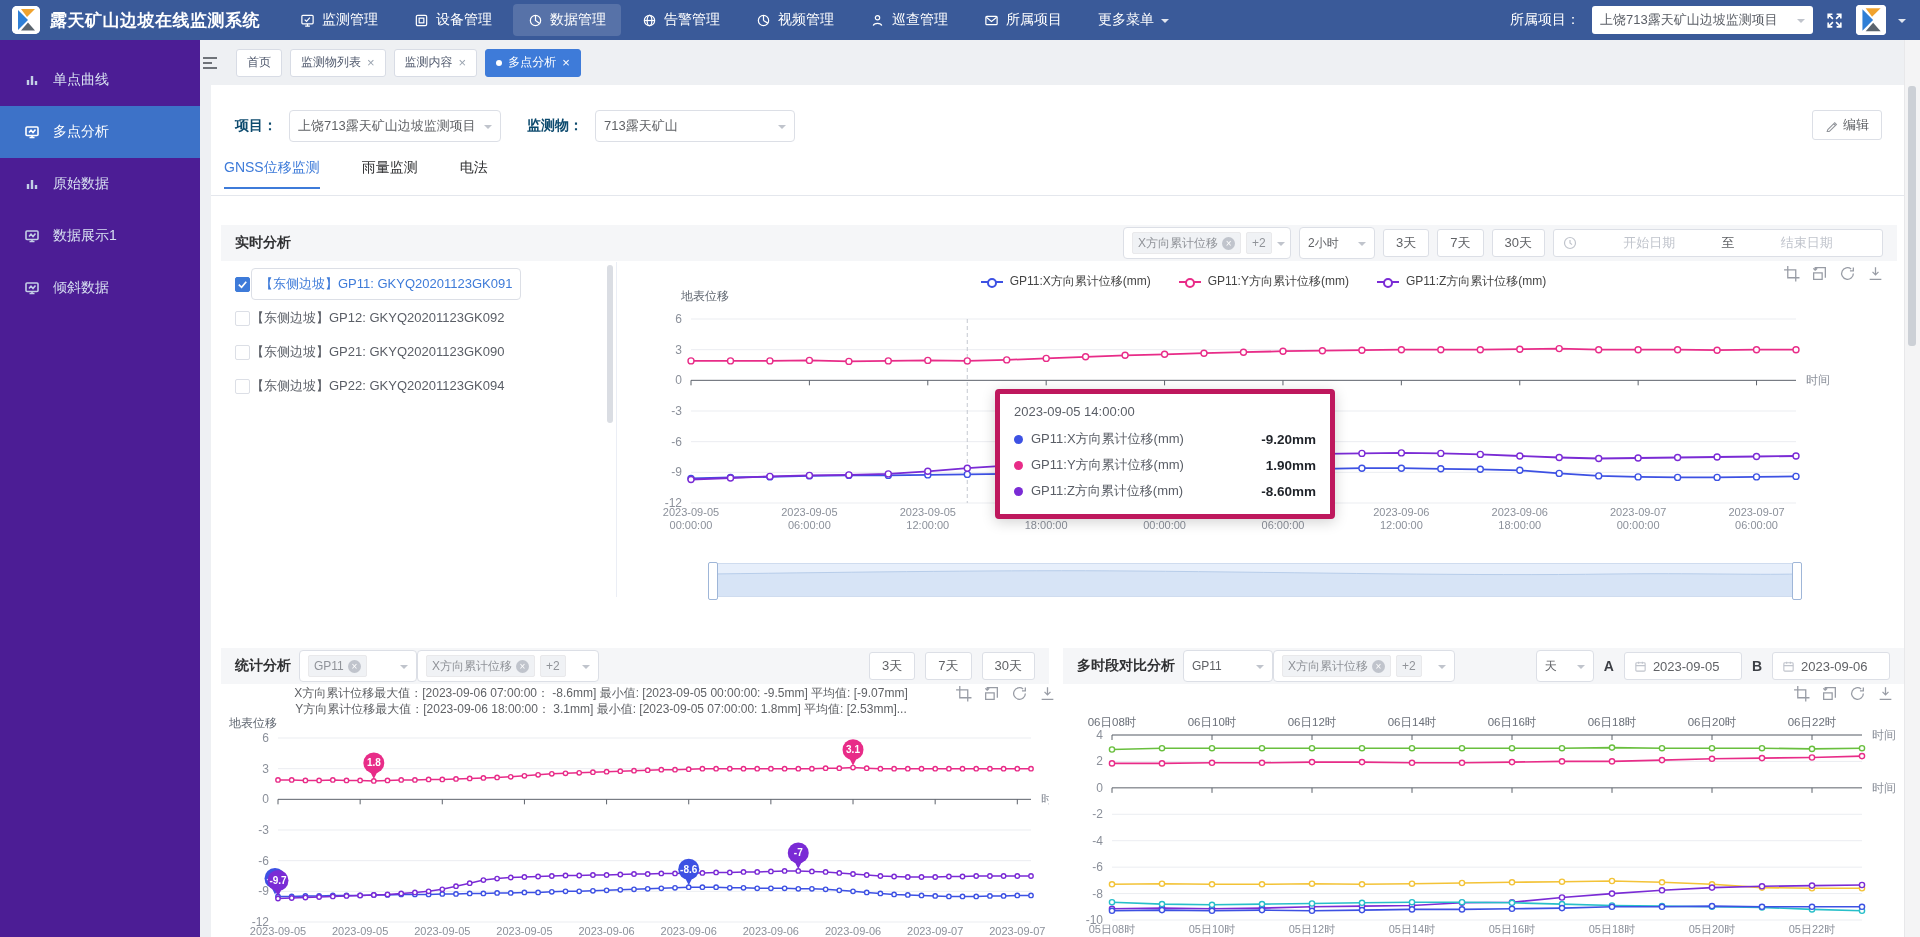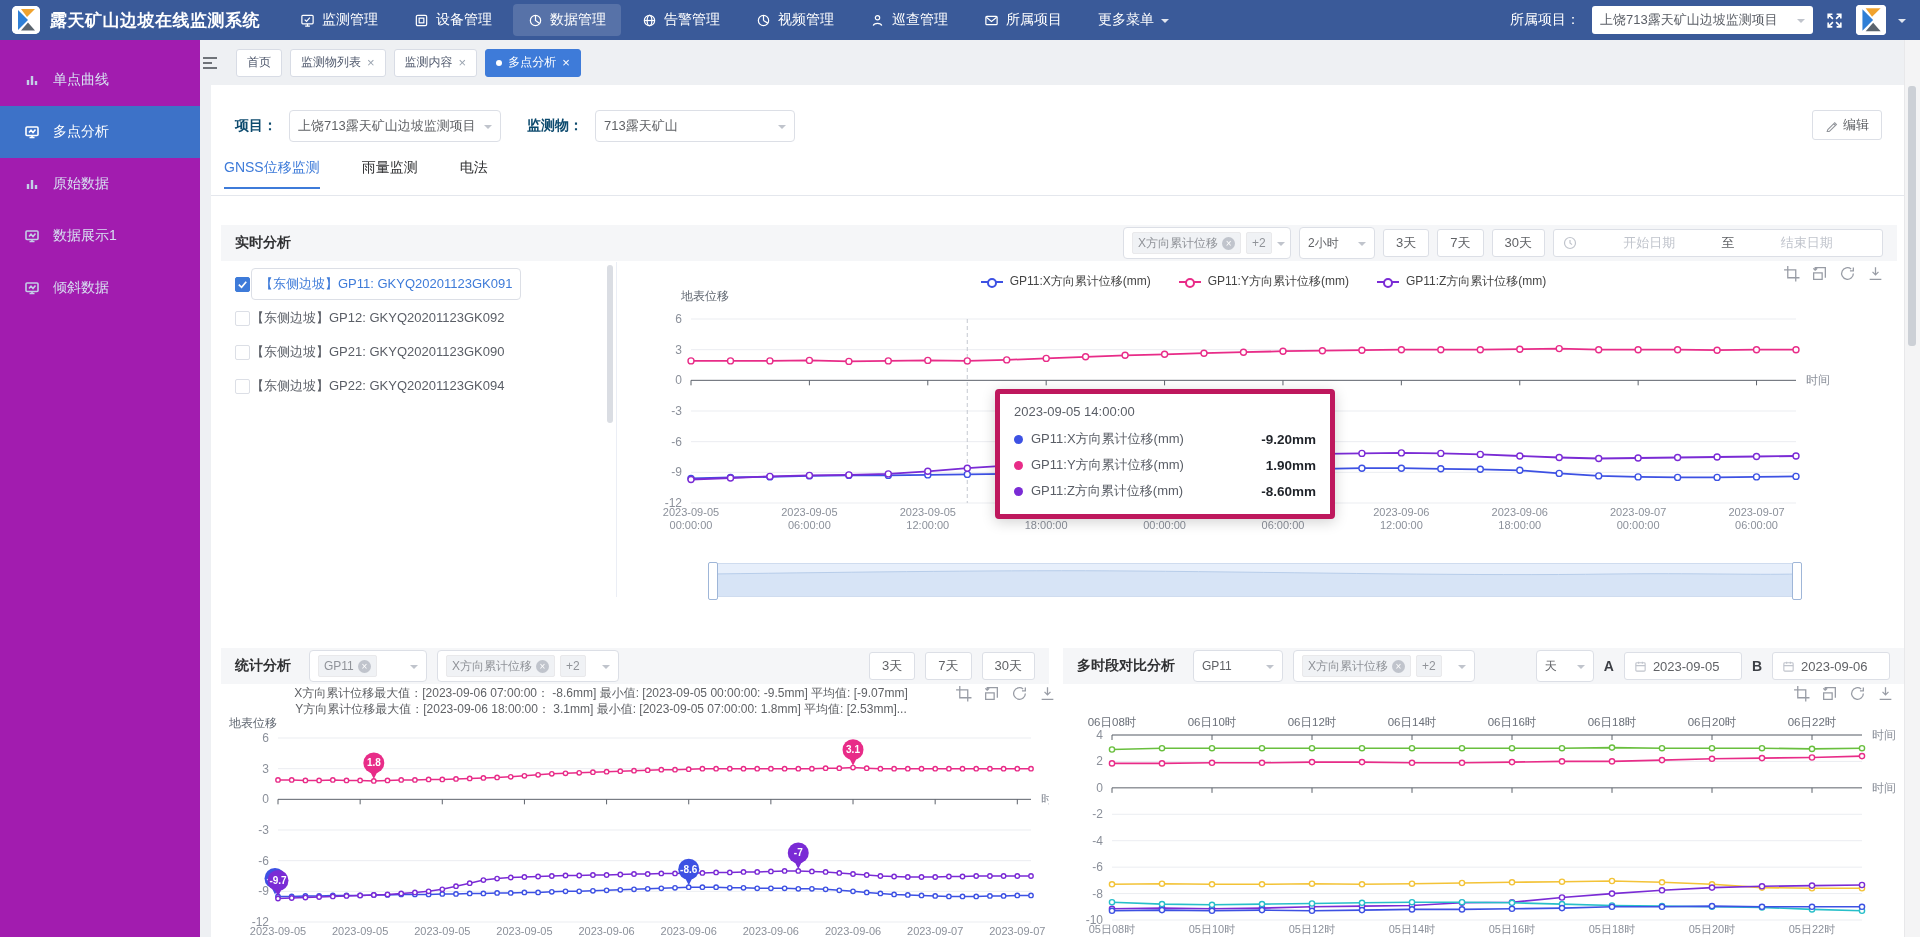--- a/index.html
+++ b/index.html
@@ -14,21 +14,21 @@
   .nav-item{display:flex;align-items:center;gap:7px;padding:7px 15px;margin:0 3px;font-size:14px;border-radius:4px;cursor:pointer;white-space:nowrap}
   .nav-item.active{background:rgba(255,255,255,.15)}
   .nav-item svg{width:15px;height:15px;stroke:#fff;fill:none;stroke-width:1.3}
   .nav-right{margin-left:auto;display:flex;align-items:center;gap:12px;padding-right:14px}
   .nav-select{width:205px;height:28px;background:#fff;border-radius:3px;display:flex;align-items:center;padding:0 8px;color:#5a5e66;font-size:13px}
   .nav-select .val{flex:1;overflow:hidden;white-space:nowrap}
   .caret{width:0;height:0;border:4.5px solid transparent;border-top-color:#c0c4cc;margin-top:5px;flex:none}
   .caret.w{border-top-color:rgba(255,255,255,.85)}
   .avatar{width:30px;height:30px;background:#fff;border-radius:4px;overflow:hidden}
   
-  #sidebar{position:absolute;left:0;top:40px;width:200px;bottom:0;background:#a21caf;padding-top:14px;z-index:5}
+  #sidebar{position:absolute;left:0;top:40px;width:200px;bottom:0;background:#4c1d95;padding-top:14px;z-index:5}
   .side-item{height:52px;display:flex;align-items:center;gap:13px;padding-left:24px;color:#d7e0f1;font-size:14px;cursor:pointer}
   .side-item.active{background:#3d72c8;color:#fff}
   .side-item svg{width:16px;height:16px;stroke:#c3cfe6;fill:none;stroke-width:1.6}
   .side-item.active svg{stroke:#fff}
   
   #strip{position:absolute;left:200px;top:40px;width:1720px;height:45px;display:flex;align-items:center;padding-left:0;box-sizing:border-box}
   .fold{width:20px;height:20px;margin-right:8px;cursor:pointer}
   .fold svg{stroke:#454a52;stroke-width:1.6;fill:none}
   .tab{height:26px;display:flex;align-items:center;gap:6px;background:#fff;border:1px solid #d8dce5;border-radius:3px;padding:0 10px;margin-left:8px;font-size:12px;color:#515a6e;cursor:pointer;white-space:nowrap}
   .tab .x{color:#9aa3af;font-size:13px;line-height:1}
@@ -40,21 +40,21 @@
   .f-label{font-size:14px;font-weight:bold;color:#0c4a6e}
   .sel{height:32px;border:1px solid #dcdfe6;border-radius:4px;background:#fff;display:flex;align-items:center;gap:5px;padding:0 8px;font-size:13px;color:#606266;box-sizing:border-box;cursor:pointer}
   .sel .val{flex:1;overflow:hidden;white-space:nowrap}
   .sel.sm{height:32px;font-size:12px}
   .tag{background:#f0f2f5;border:1px solid #e9e9eb;border-radius:2px;color:#909399;font-size:12px;padding:0 5px;height:20px;display:flex;align-items:center;gap:4px;white-space:nowrap;flex:none}
   .tx{width:13px;height:13px;border-radius:50%;background:#c0c4cc;color:#fff;font-size:10px;line-height:13px;text-align:center;cursor:pointer}
   .btn{height:28px;padding:0 12px;border:1px solid #dcdfe6;border-radius:3px;background:#fff;font-size:13px;color:#606266;display:flex;align-items:center;gap:5px;cursor:pointer;box-sizing:border-box;white-space:nowrap}
   .ct{font-size:14px;color:#303133;margin-right:42px;position:relative;cursor:pointer;padding-bottom:12px}
   .ct.active{color:#3e7bd9}
   .ct.active::after{content:"";position:absolute;left:0;right:0;bottom:0;height:2px;background:#3e7bd9}
-  .sec-hd{position:absolute;background:#f5f6f8;height:36px;display:flex;align-items:center;gap:10px;padding:0 14px;box-sizing:border-box}
+  .sec-hd{position:absolute;background:#f5f6f8;height:36px;display:flex;align-items:center;gap:0;padding:0 14px;box-sizing:border-box}
   .sec-title{font-size:14px;font-weight:bold;color:#303133;margin-right:8px;white-space:nowrap}
   .tools{display:flex;gap:11px}
   .tools svg{width:17px;height:17px;stroke:#989ca5;fill:none;stroke-width:1.2;cursor:pointer}
   .pt-row{display:flex;align-items:center;gap:1px;height:34px;padding-left:14px;cursor:pointer}
   .cbx{width:15px;height:15px;border:1px solid #dcdfe6;border-radius:2px;background:#fff;box-sizing:border-box;flex:none}
   .cbx.on{background:#3e7bd9;border-color:#3e7bd9}
   .cbx svg{width:13px;height:13px}
   .pt-label{font-size:13px;color:#5a5e66;white-space:nowrap}
   .pt-label.sel{color:#3e7bd9}
   .legend{position:absolute;left:420px;top:188px;width:1265px;display:flex;justify-content:center;gap:28px;align-items:center}

